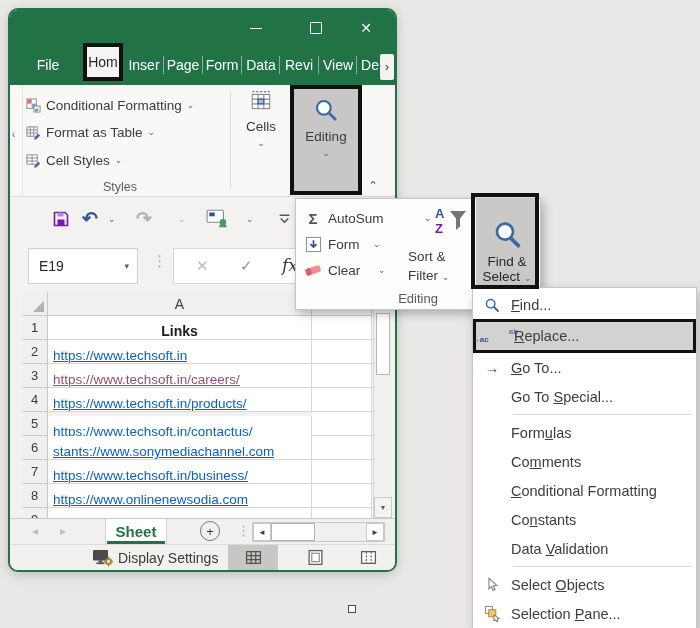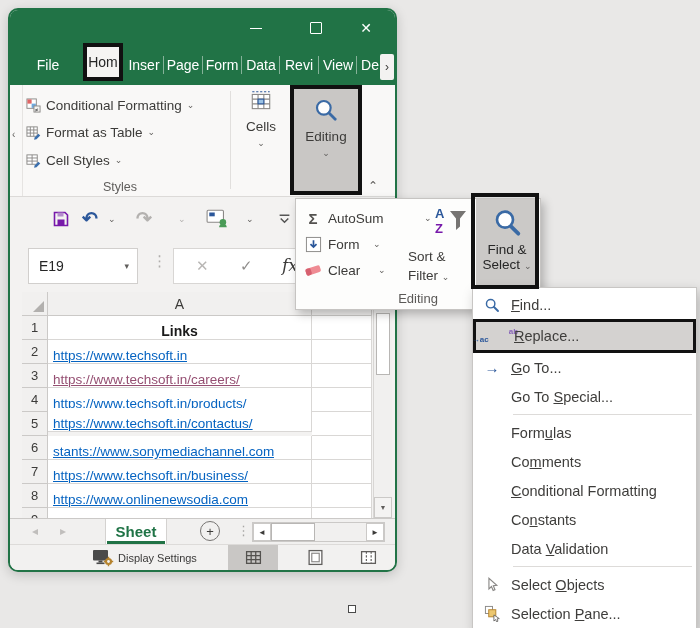--- a/index.html
+++ b/index.html
@@ -92,33 +92,33 @@
     display:flex;align-items:center;justify-content:center;font-size:13px;color:#3c3b39;box-sizing:border-box;}
   .tdots{position:absolute;left:227px;top:4px;font-size:13px;color:#a8a6a4;}
   .hscroll{position:absolute;left:242px;top:3px;width:133px;height:20px;background:#f1f0ef;border:1px solid #cbc9c7;box-sizing:border-box;}
   .harrow{position:absolute;top:0;width:18px;height:18px;background:#fff;border:1px solid #cbc9c7;box-sizing:border-box;
     display:flex;align-items:center;justify-content:center;font-size:8px;color:#3c3b39;}
   .hthumb{position:absolute;left:18px;top:0;width:44px;height:18px;background:#fff;border:1px solid #b8b6b4;box-sizing:border-box;}
 
   
   .statusbar{position:absolute;left:0;top:534px;width:385px;height:26px;background:#f2f1f0;border-top:1px solid #dddbd9;box-sizing:border-box;}
   .ds{position:absolute;left:82px;top:0;height:25px;display:flex;align-items:center;gap:4px;}
-  .ds .t{font-size:11px;color:#3b3a39;}
+  .ds .t{font-size:14px;color:#3b3a39;}
   .viewbtn{position:absolute;top:0;height:25px;display:flex;align-items:center;justify-content:center;}
   .viewbtn.active{background:#c9c7c5;}
 
   
   .flyout{position:absolute;left:295px;top:198px;width:246px;height:112px;background:#fdfdfc;
     border:1px solid #c6c4c2;box-sizing:border-box;box-shadow:3px 4px 9px rgba(0,0,0,.25);z-index:20;}
   .fly-row{position:absolute;left:8px;height:22px;display:flex;align-items:center;gap:6px;}
   .fly-row .lbl{font-size:13.5px;color:#3c3b39;}
   .sigma{font-size:15px;font-weight:bold;color:#54524f;width:18px;text-align:center;}
   .sf-block{position:absolute;left:112px;width:64px;font-size:13.5px;color:#3c3b39;}
   .fs-btn{position:absolute;left:180px;top:0;width:62px;height:90px;background:#cbc9c7;
-    display:flex;flex-direction:column;align-items:center;padding-top:8px;box-sizing:border-box;}
+    display:flex;flex-direction:column;align-items:center;padding-top:20px;box-sizing:border-box;}
   .fs-btn .l{font-size:13.5px;color:#262626;}
   .fly-group-label{position:absolute;left:62px;top:92px;width:120px;text-align:center;font-size:13px;color:#5b5957;}
 
   
   .anno-fs{position:absolute;left:471px;top:193px;width:68px;height:96px;border:4px solid #111;box-sizing:border-box;z-index:40;pointer-events:none;}
 
   
   .menu{position:absolute;left:472px;top:287px;width:225px;background:#fff;border:1px solid #c8c6c4;
     box-sizing:border-box;box-shadow:3px 5px 12px rgba(0,0,0,.22);z-index:30;padding:2px 0;}
   .mi{display:flex;align-items:center;height:29px;}
@@ -319,21 +319,21 @@
         </div>
       <div class="cellB" style="top:72px;"></div>
 
       <div class="rownum" style="top:96px;">4</div>
       <div class="cellA" style="top:96px;">
           <span class="link">https://www.techsoft.in/products/</span>
         </div>
       <div class="cellB" style="top:96px;"></div>
 
       <div class="rownum" style="top:120px;">5</div>
-      <div class="cellA" style="top:116px;">
+      <div class="cellA" style="top:124px;">
           <span class="link">https://www.techsoft.in/contactus/</span>
         </div>
       <div class="cellB" style="top:120px;"></div>
 
       <div class="rownum" style="top:144px;">6</div>
       <div class="cellA" style="top:144px;">
           <span class="link">stants://www.sonymediachannel.com</span>
         </div>
       <div class="cellB" style="top:144px;"></div>
 

